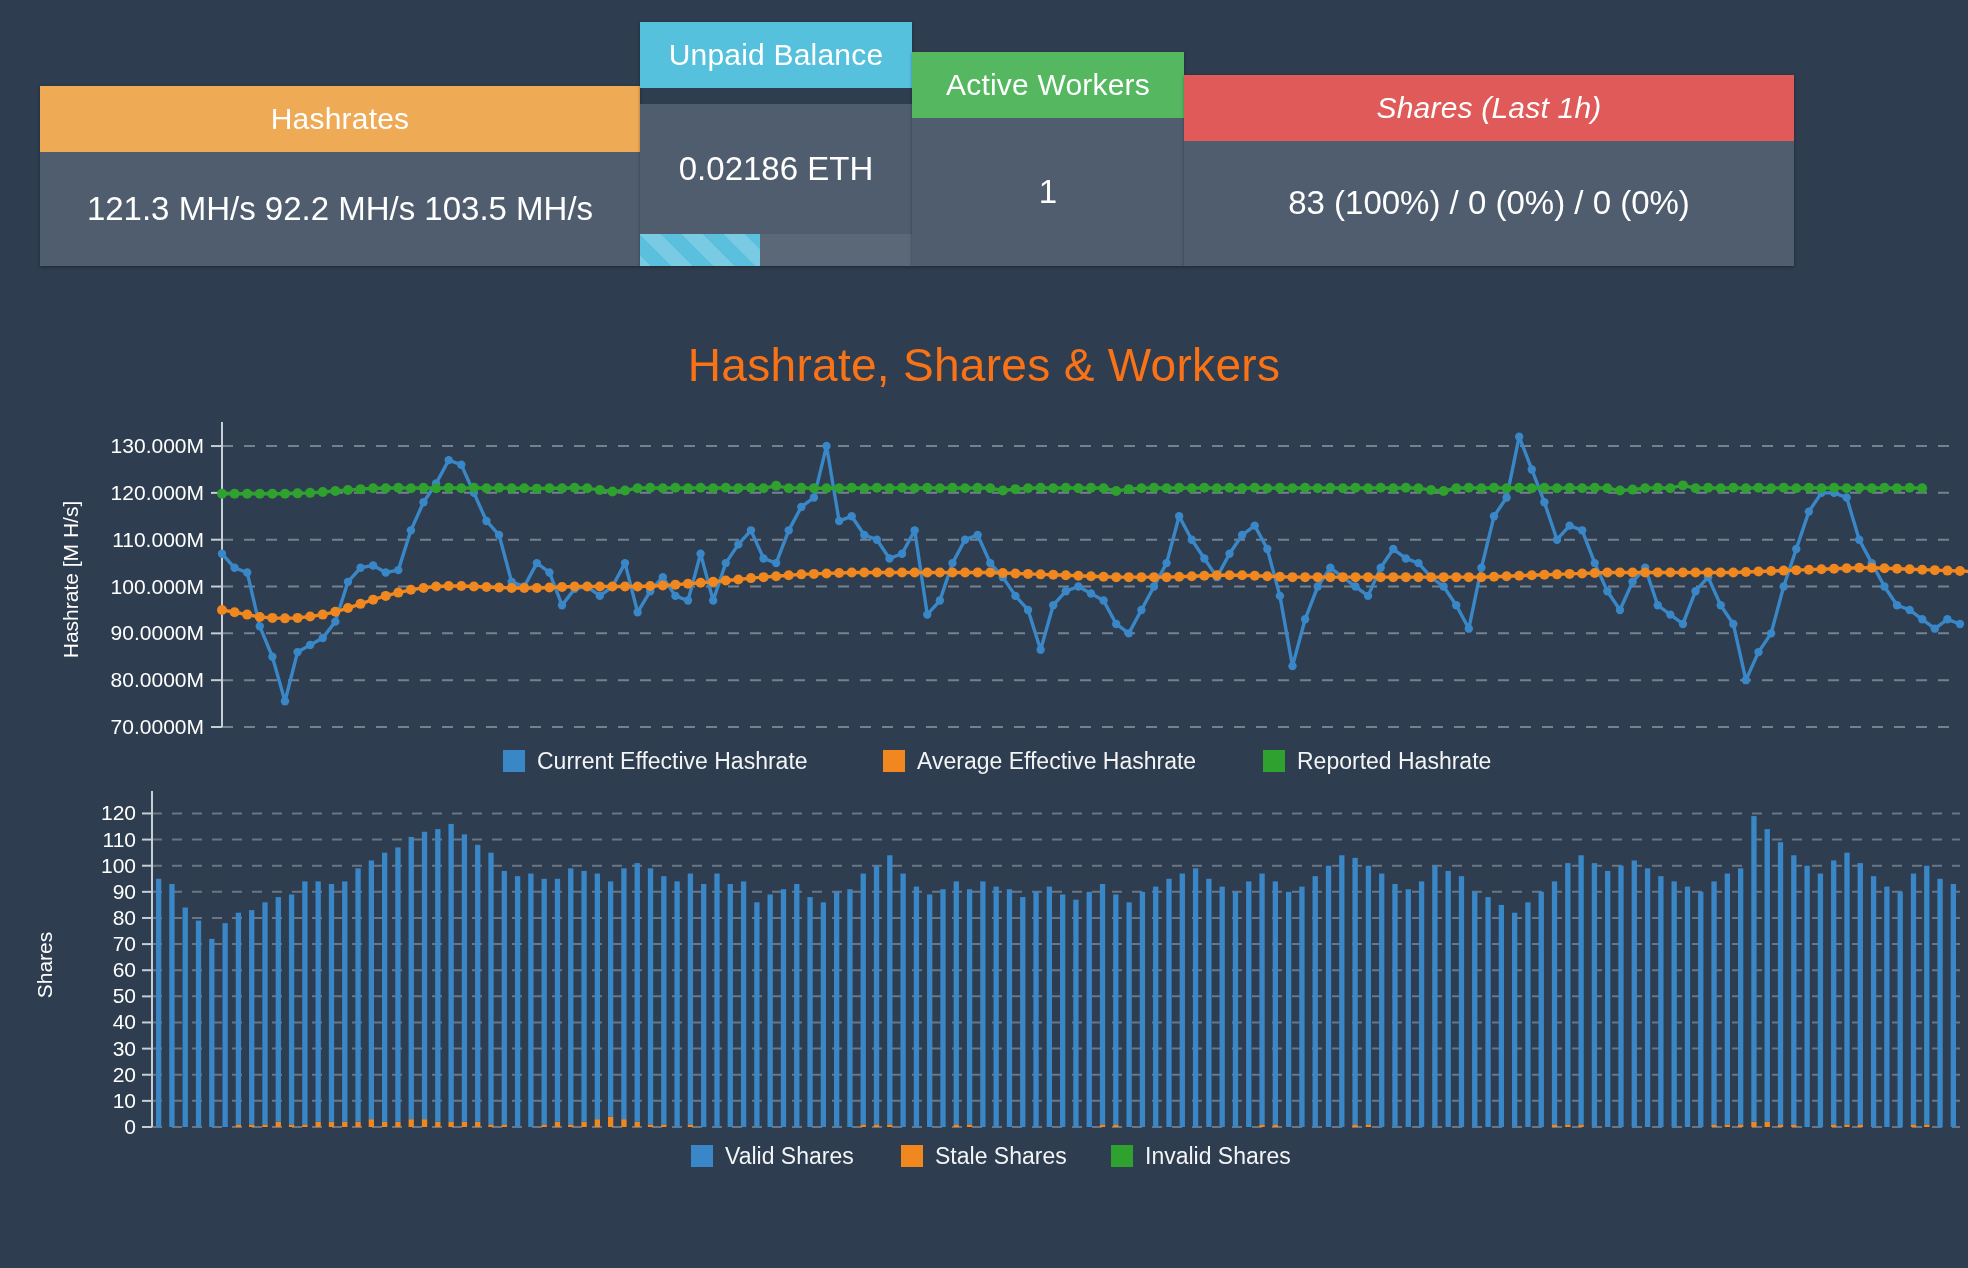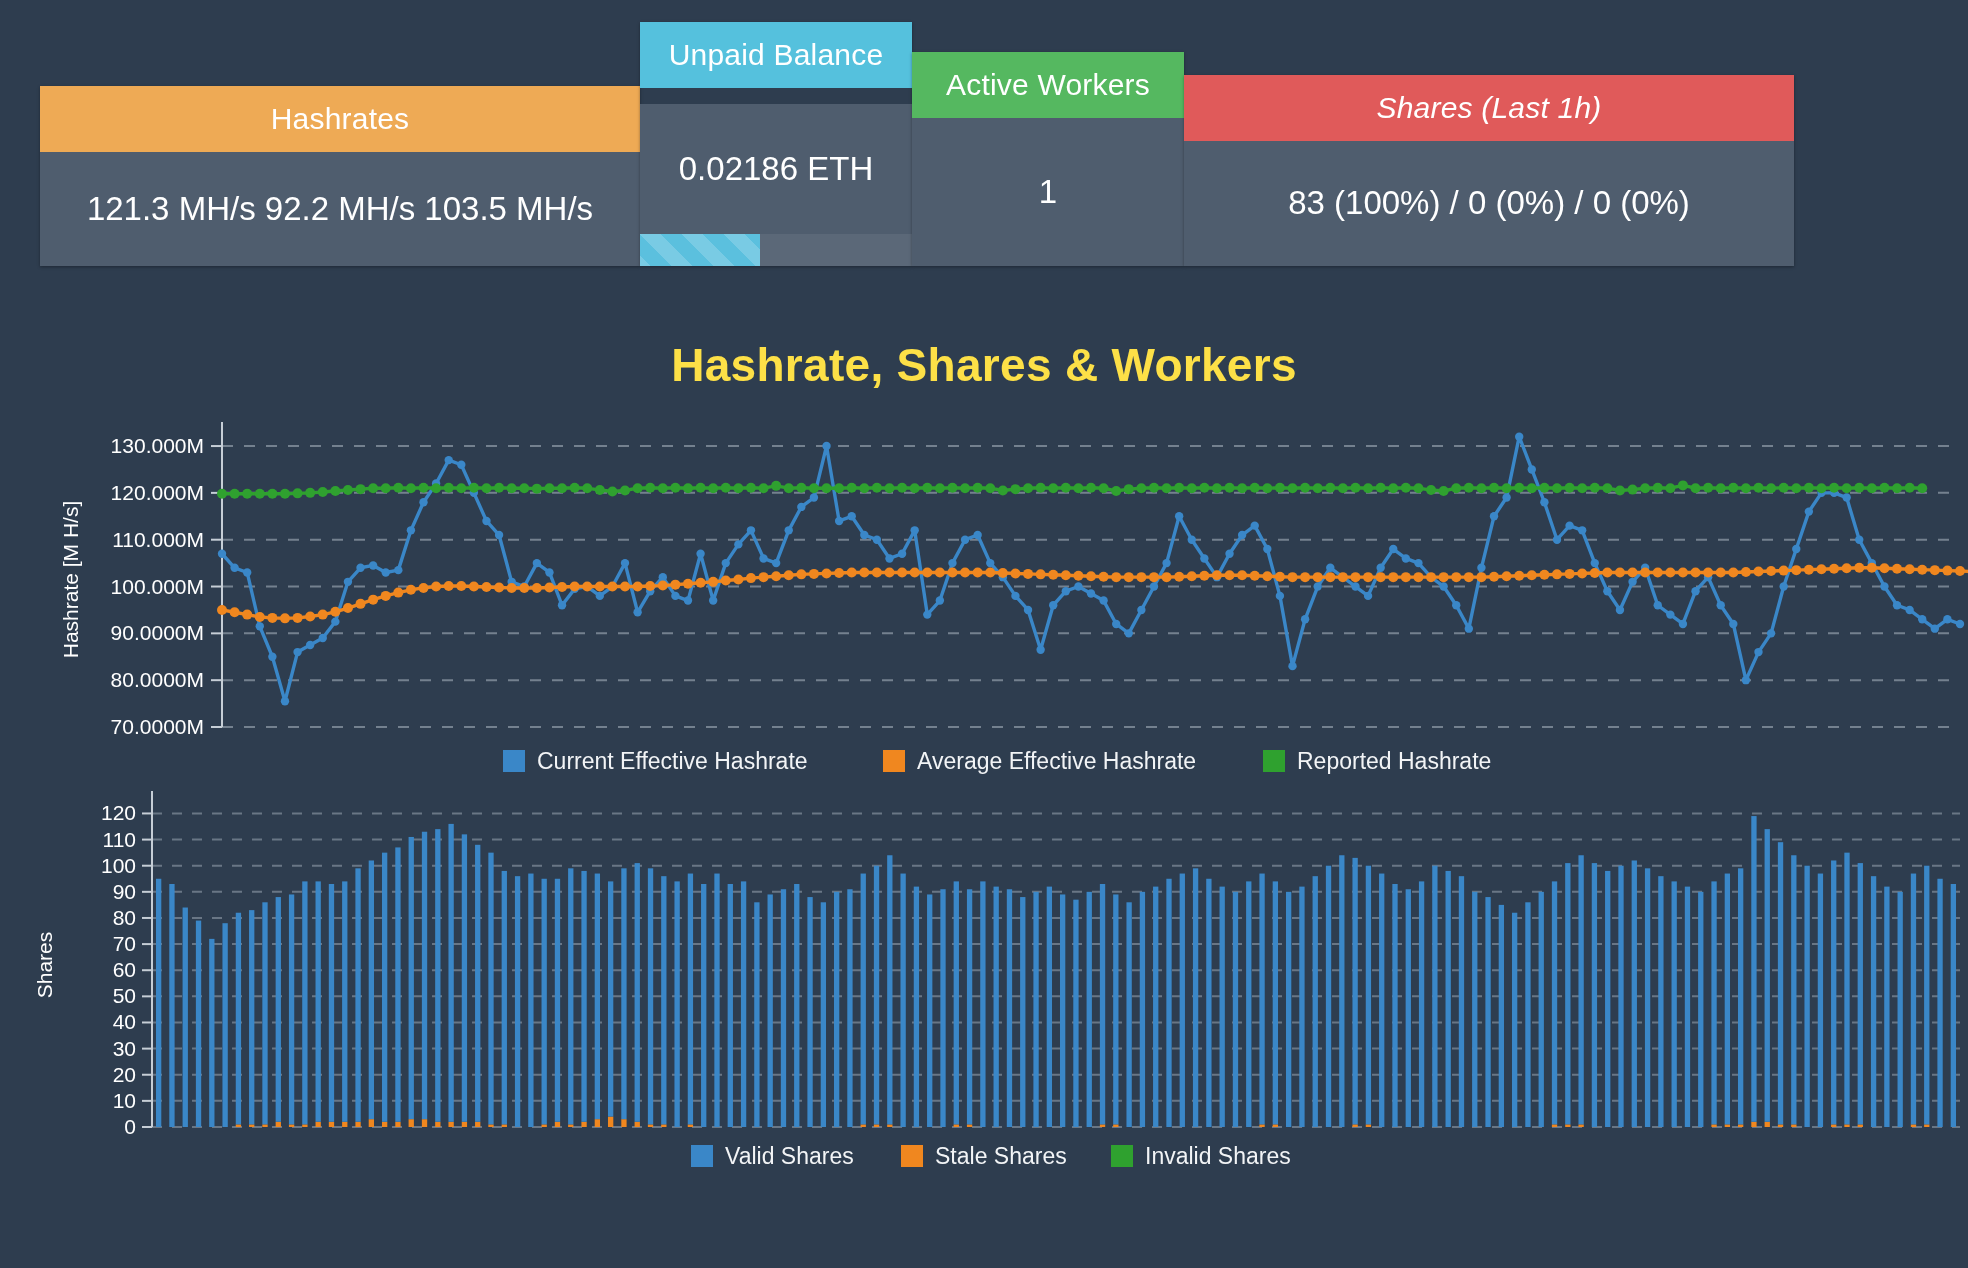--- a/index.html
+++ b/index.html
@@ -65,22 +65,22 @@
       rgba(255,255,255,.18) 25%, transparent 25%,
       transparent 50%, rgba(255,255,255,.18) 50%,
       rgba(255,255,255,.18) 75%, transparent 75%, transparent);
     background-size: 42px 42px;
   }
 
   
   .chart-title {
     text-align: center;
     font-size: 46px;
-    font-weight: bold;
-    color: #fde047;
+    font-weight: normal;
+    color: #f97316;
     margin: 72px 0 20px 0;
     letter-spacing: .3px;
   }
   .chart-wrap { position: relative; }
   .chart-svg { display: block; }
 
   .axis-title {
     fill: #ffffff;
     font-size: 21px;
     font-family: "Liberation Sans", sans-serif;

